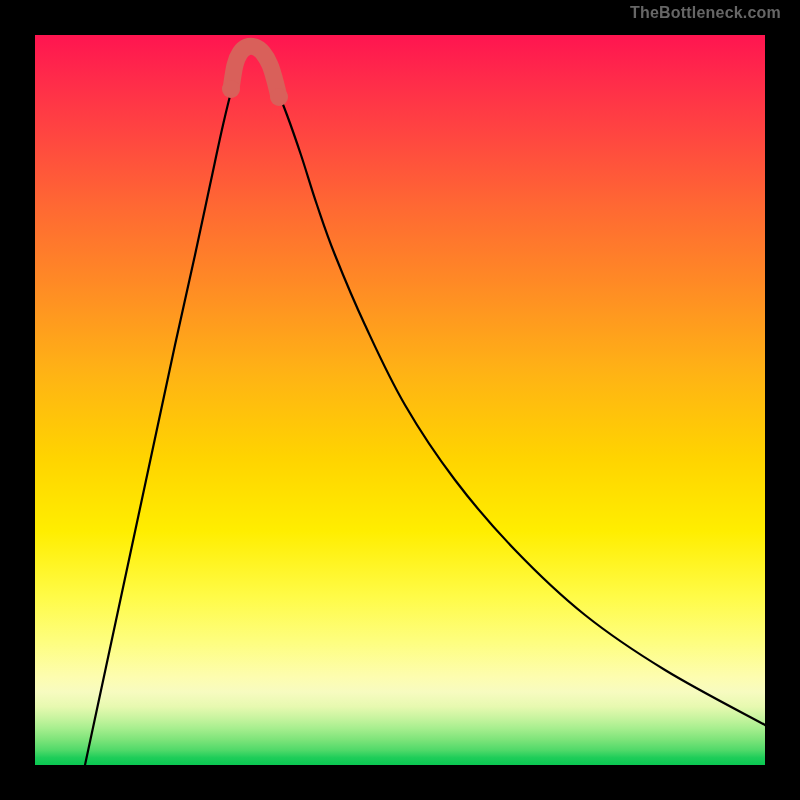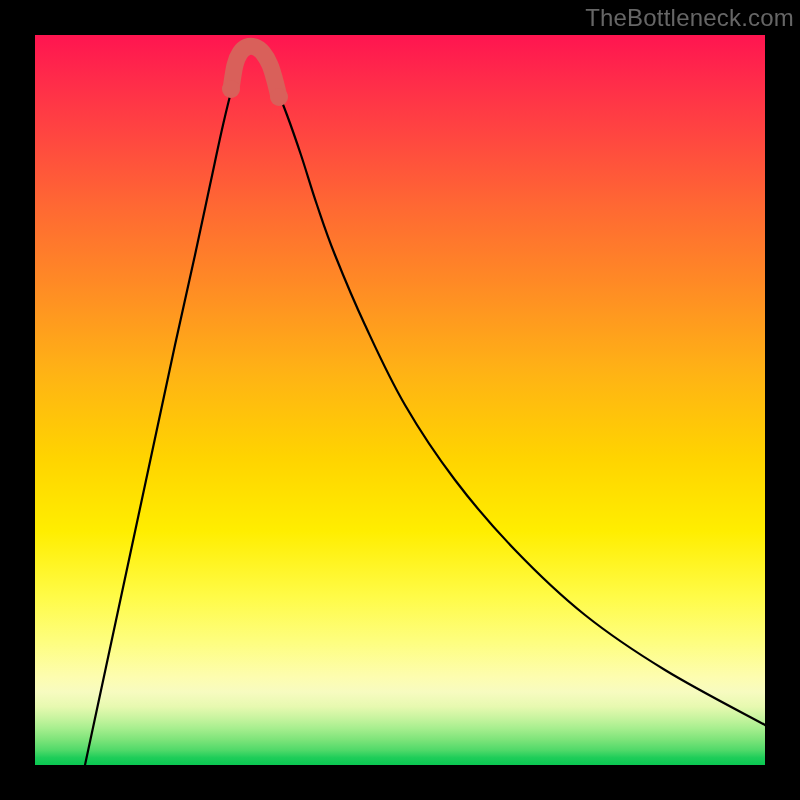--- a/index.html
+++ b/index.html
@@ -47,24 +47,24 @@
       #a6ee8e 95%,
       #7ee47a 96.5%,
       #4fd969 98%,
       #1ecd59 99%,
       #0ac852 100%
     );
   }
   .watermark {
     position: absolute;
     top: 4px;
-    right: 6px;
+    right: 19px;
     color: #666;
-    font-size: 24px;
-    font-weight: 400;
+    font-size: 16px;
+    font-weight: 700;
     letter-spacing: 0.2px;
     z-index: 10;
   }
   svg.curves {
     position: absolute;
     left: 0; top: 0;
     width: 730px;
     height: 730px;
     overflow: visible;
   }

